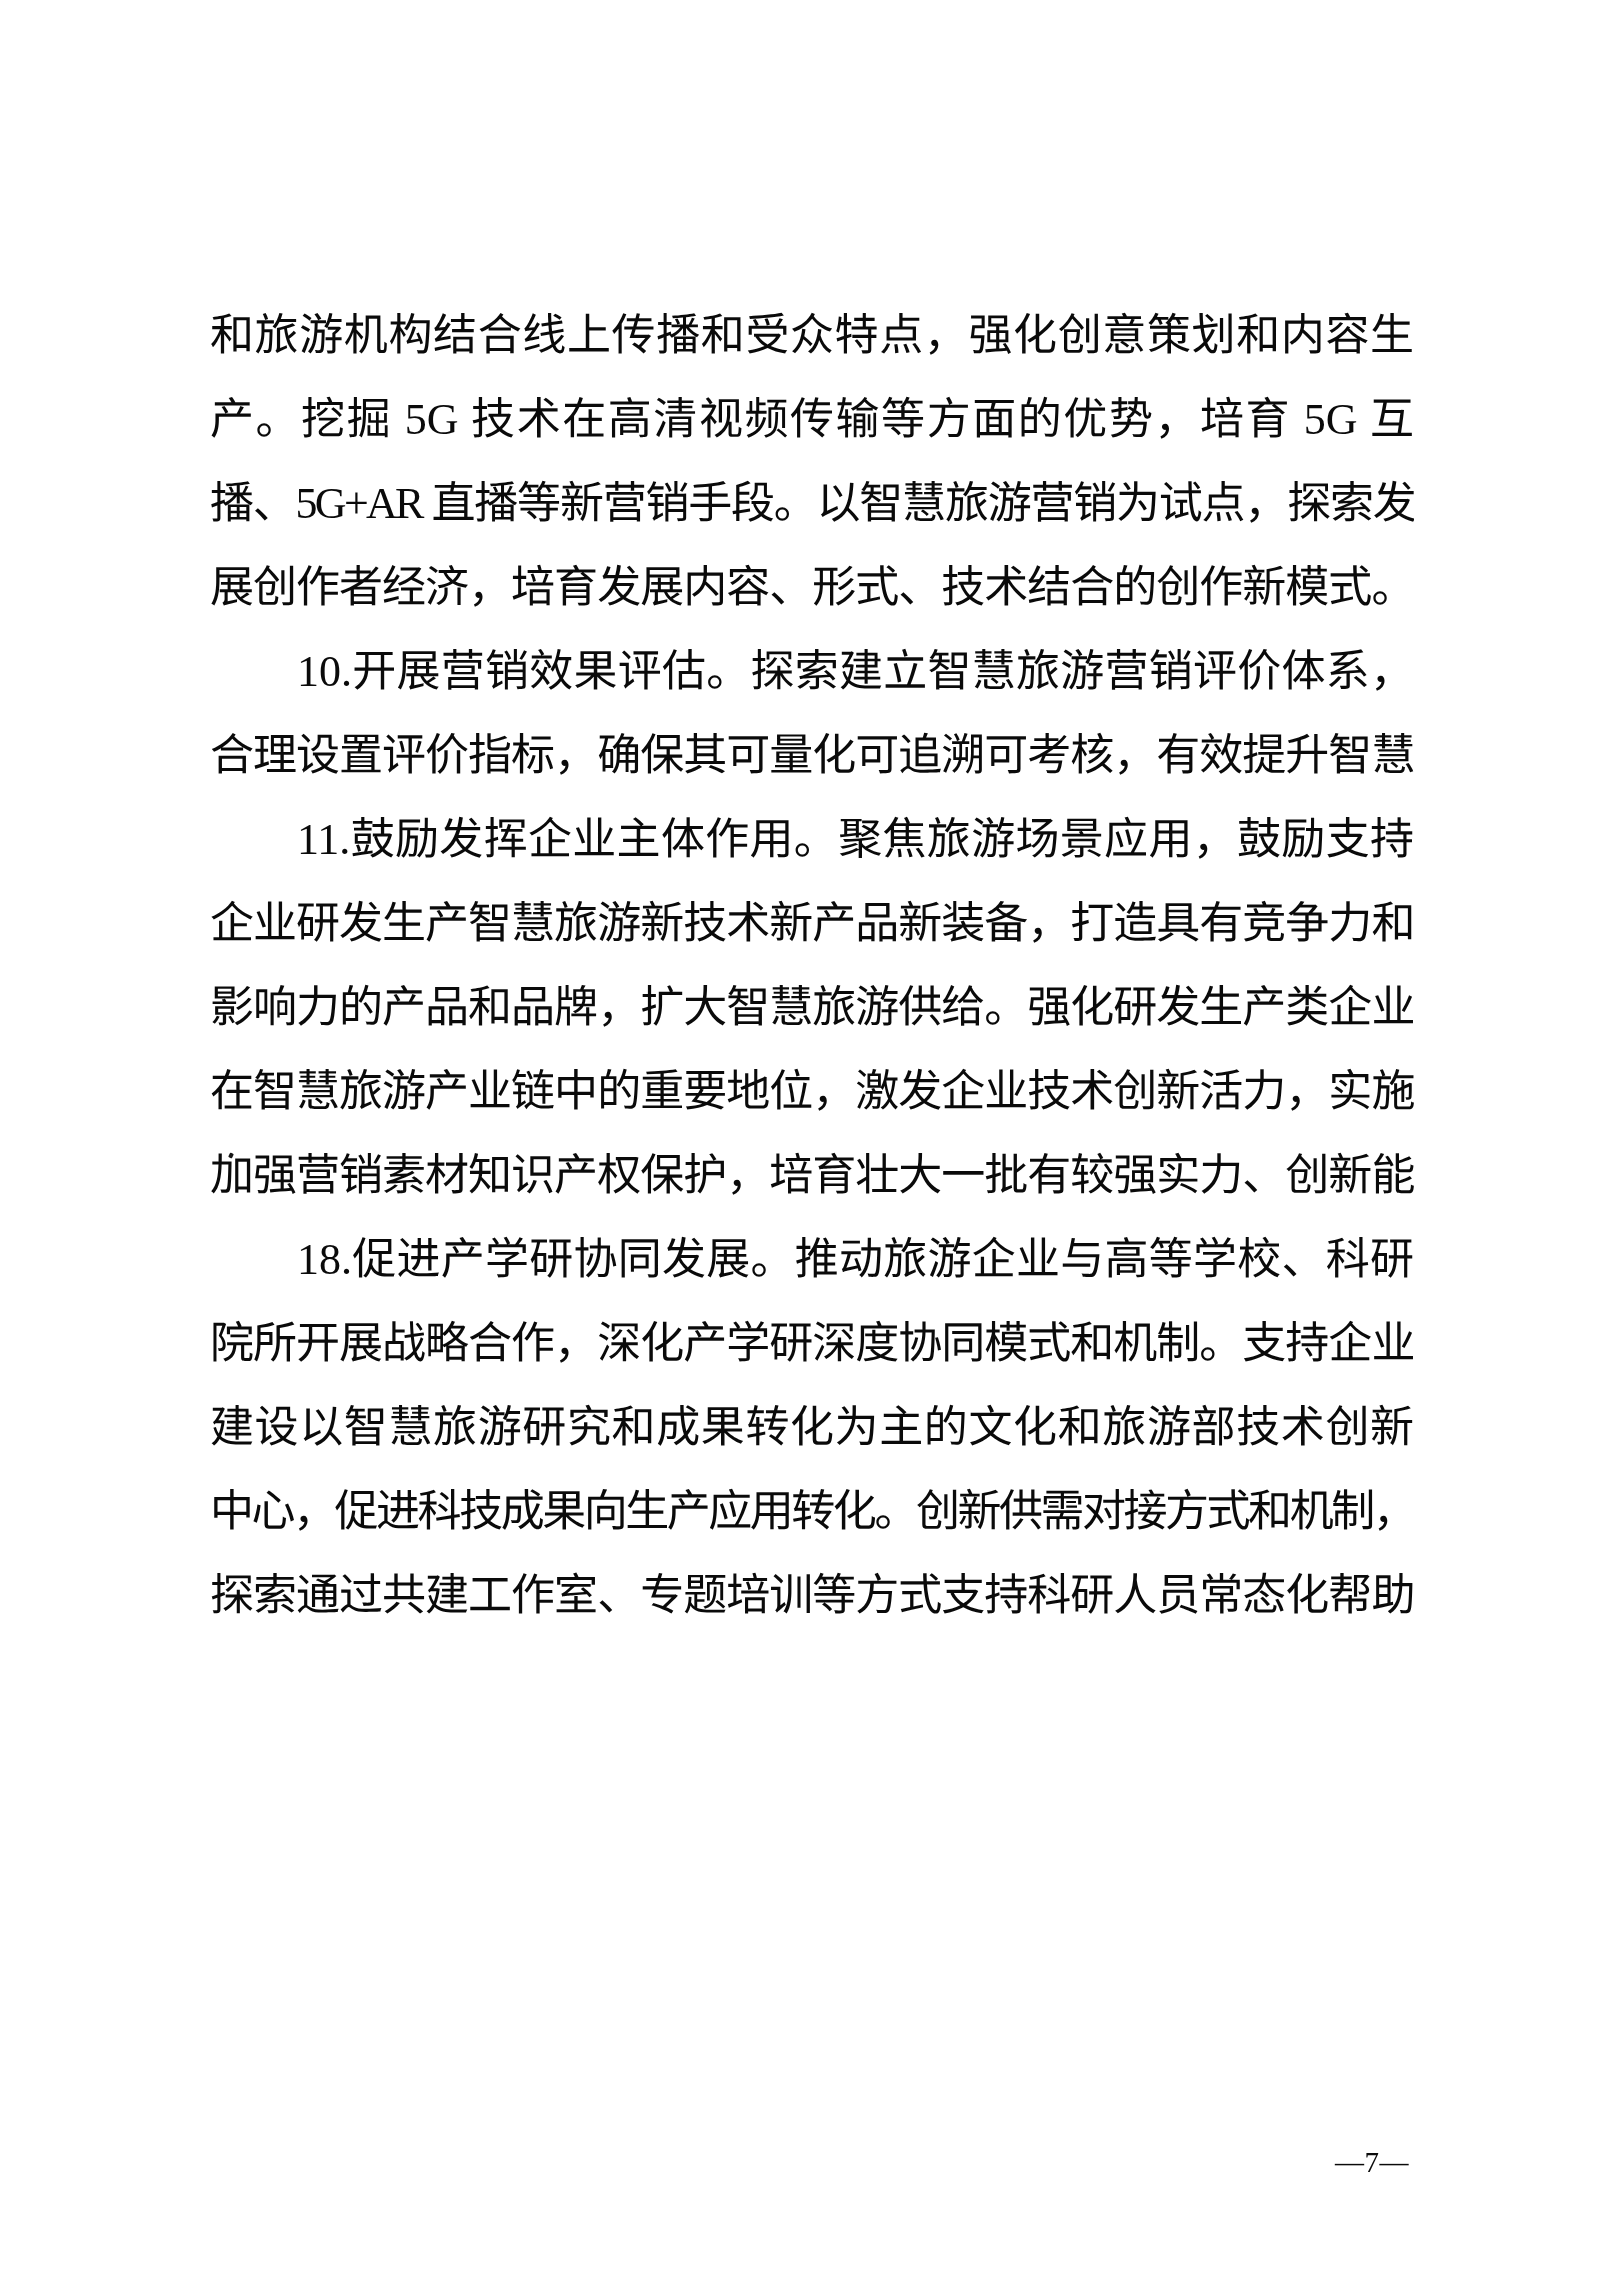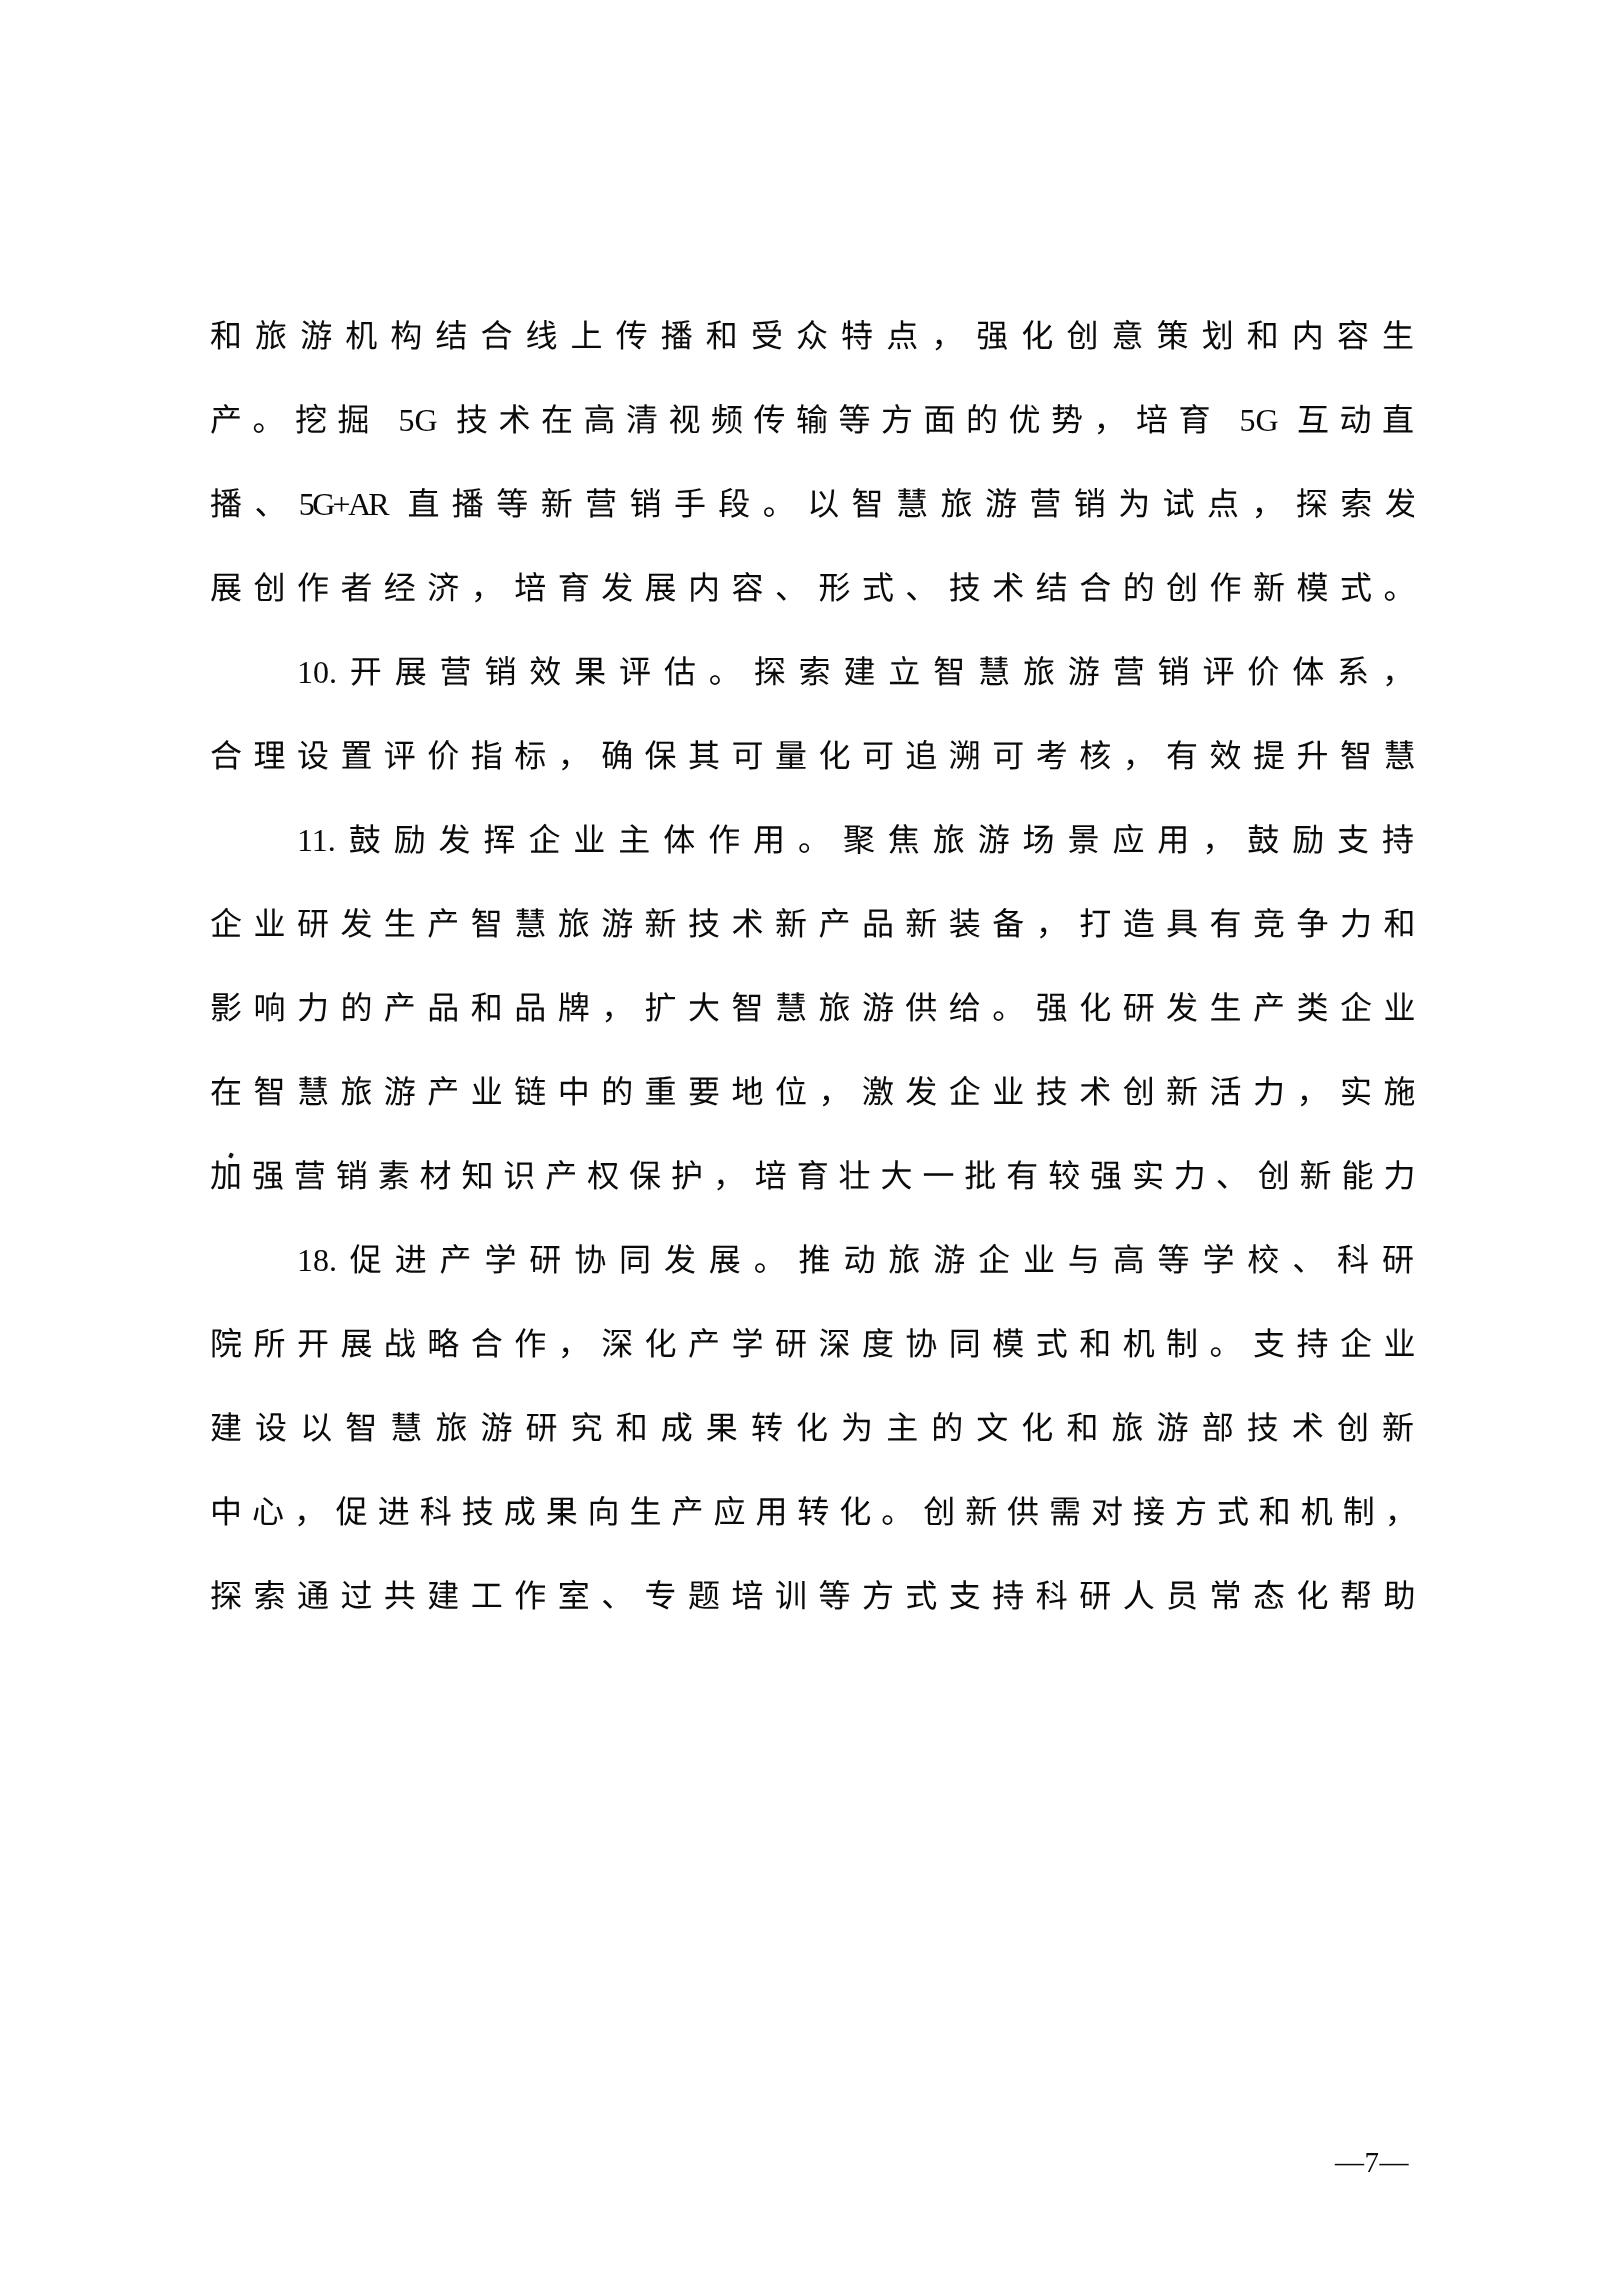--- a/index.html
+++ b/index.html
@@ -17,21 +17,21 @@
     color: #0a0a0a;
     -webkit-font-smoothing: antialiased;
   }
   .content {
     position: absolute;
     left: 210px;
     top: 294px;
     width: 1204px;
   }
   .ln {
-    font-size: 32px;
+    font-size: 44px;
     line-height: 84px;
     height: 84px;
     overflow: hidden;
     text-align: left;
     letter-spacing: 0;
   }
   
   .jl {
     text-align: justify;
     text-align-last: justify;

